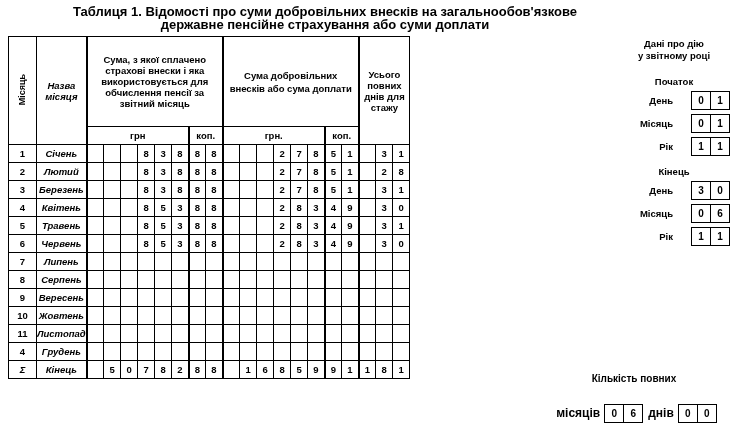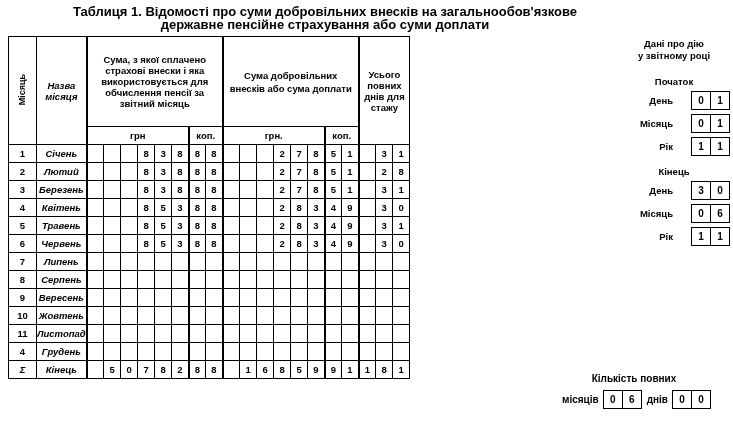--- a/index.html
+++ b/index.html
@@ -128,21 +128,21 @@
     font-size: 10px;
     font-weight: bold;
   }
   .fr-title { text-align: center; font-size: 10px; font-weight: bold; }
   .fr-row {
     display: flex;
     align-items: center;
     justify-content: center;
     margin-top: 6px;
   }
-  .fr-lbl { font-size: 10px; font-weight: bold; margin: 4px 5px; }
+  .fr-lbl { font-size: 12px; font-weight: bold; margin: 16px 5px; }
 </style>
 </head>
 <body>
 
 <div class="page">
 
   <div class="title">
     <div>Таблиця 1. Відомості про суми добровільних внесків на загальнообов'язкове</div>
     <div>державне пенсійне страхування або суми доплати</div>
   </div>

